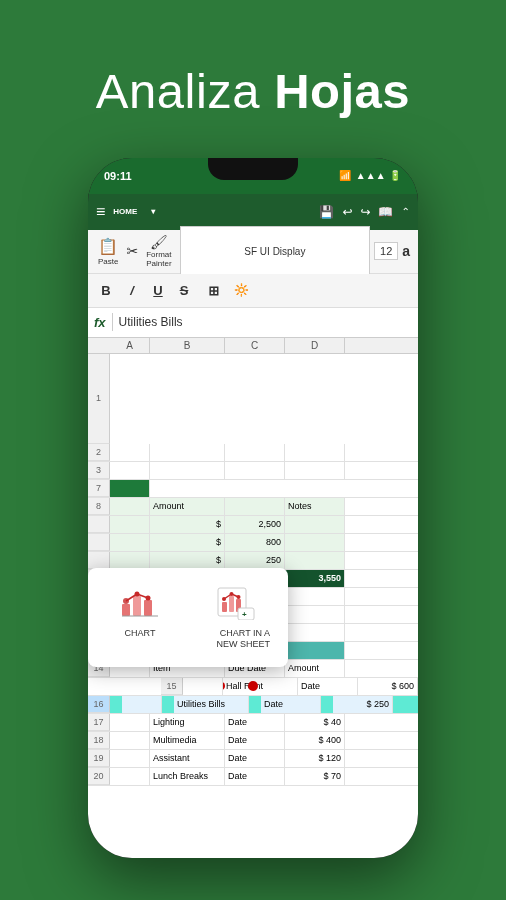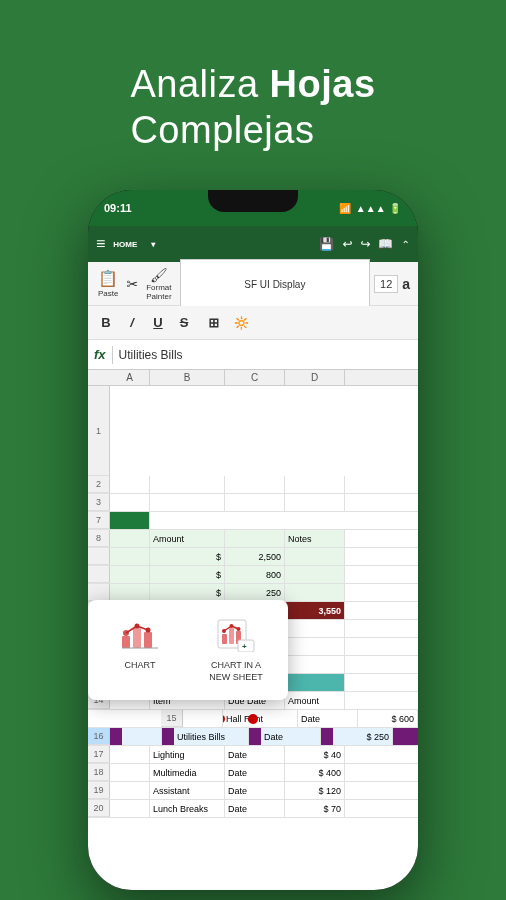--- a/index.html
+++ b/index.html
@@ -10,24 +10,24 @@
       background-color: #2d7a3a;
       font-family: 'Segoe UI', Arial, sans-serif;
       overflow: hidden;
       display: flex;
       flex-direction: column;
       align-items: center;
     }
 
     .header-text {
       color: white;
-      text-align: left;
+      text-align: right;
       margin-top: 32px;
       margin-bottom: 18px;
-      font-size: 38px;
+      font-size: 49px;
       line-height: 1.2;
       font-weight: 300;
       letter-spacing: 0.5px;
     }
 
     .header-text strong {
       font-weight: 800;
     }
 
     .phone-wrapper {
@@ -366,21 +366,21 @@
       background: #e8f5e9;
     }
 
     .cell-teal-header {
       background: #4db6ac;
       color: white;
       font-weight: bold;
     }
 
     .cell-total {
-      background: #7f1d1d;
+      background: #14532d;
       color: white;
       font-weight: bold;
     }
 
     .cell-right {
       justify-content: flex-end;
     }
 
     
     .chart-popup {
@@ -411,21 +411,21 @@
       width: 44px;
       height: 38px;
       display: flex;
       align-items: center;
       justify-content: center;
     }
 
     .chart-label {
       font-size: 9px;
       color: #333;
-      text-align: center;
+      text-align: right;
       font-weight: 500;
       line-height: 1.3;
     }
 
     
     .chart-svg {
       width: 40px;
       height: 34px;
     }
 
@@ -444,21 +444,20 @@
       border-radius: 50%;
       transform: translateY(-50%);
     }
   </style>
 </head>
 <body>
 
 <div style="text-align:center; margin-top: 30px; margin-bottom: 14px;">
   <div class="header-text">
     <span>Analiza </span><strong>Hojas</strong><br>
-    <span>Complejas</span>
   </div>
 </div>
 
 <div class="phone-wrapper">
   <div class="phone-frame">
 
     <div class="phone-top">
       <span class="status-time">09:11</span>
       <div class="status-icons">
         <span>📶</span>
@@ -630,21 +629,21 @@
         <div class="row-num-col">15</div>
         <div class="cell cell-a"></div>
         <div class="cell cell-b" style="position:relative;">
           <span style="position:absolute; left:-6px; top:50%; width:8px; height:8px; background:#c00; border-radius:50%; transform:translateY(-50%);"></span>
           Hall Rent
         </div>
         <div class="cell cell-c">Date</div>
         <div class="cell cell-d cell-right">$  600</div>
       </div>
 
-      <div class="spreadsheet-row" style="background:#701a75;gap:12px;">
+      <div class="spreadsheet-row" style="background:#5eead4;gap:12px;">
         <div class="row-num-col" style="background:#bbdefb;">16</div>
         <div class="cell cell-a" style="background:#e3f2fd;"></div>
         <div class="cell cell-b" style="background:#e3f2fd;">Utilities Bills</div>
         <div class="cell cell-c" style="background:#e3f2fd;">Date</div>
         <div class="cell cell-d cell-right" style="background:#e3f2fd;">$  250</div>
       </div>
 
       <div class="spreadsheet-row">
         <div class="row-num-col">17</div>
         <div class="cell cell-a"></div>

